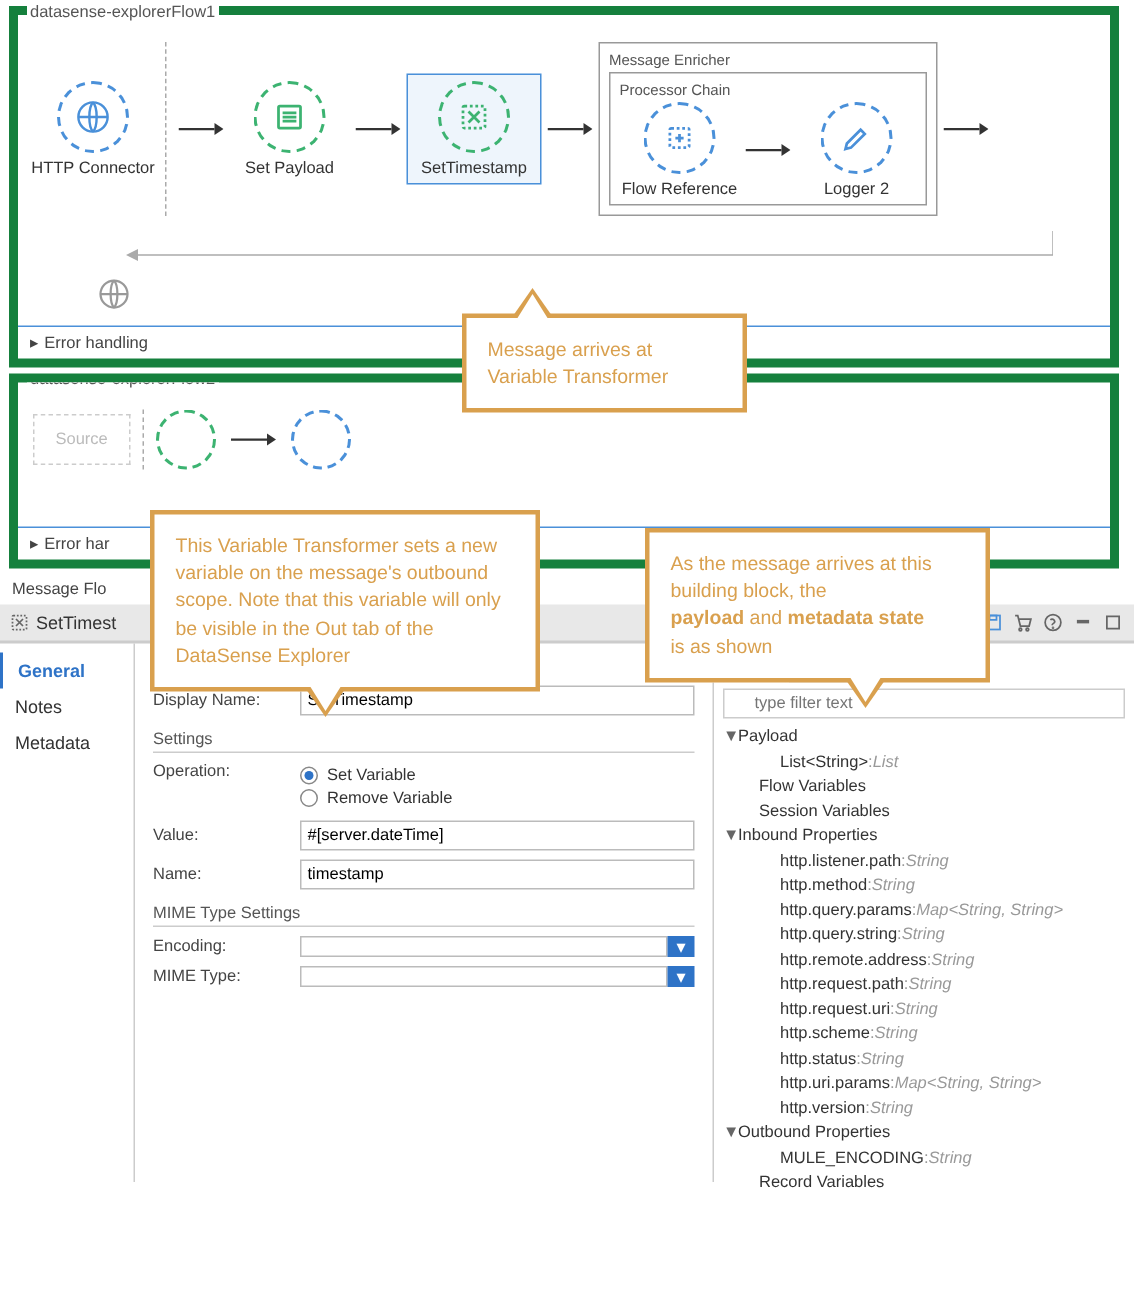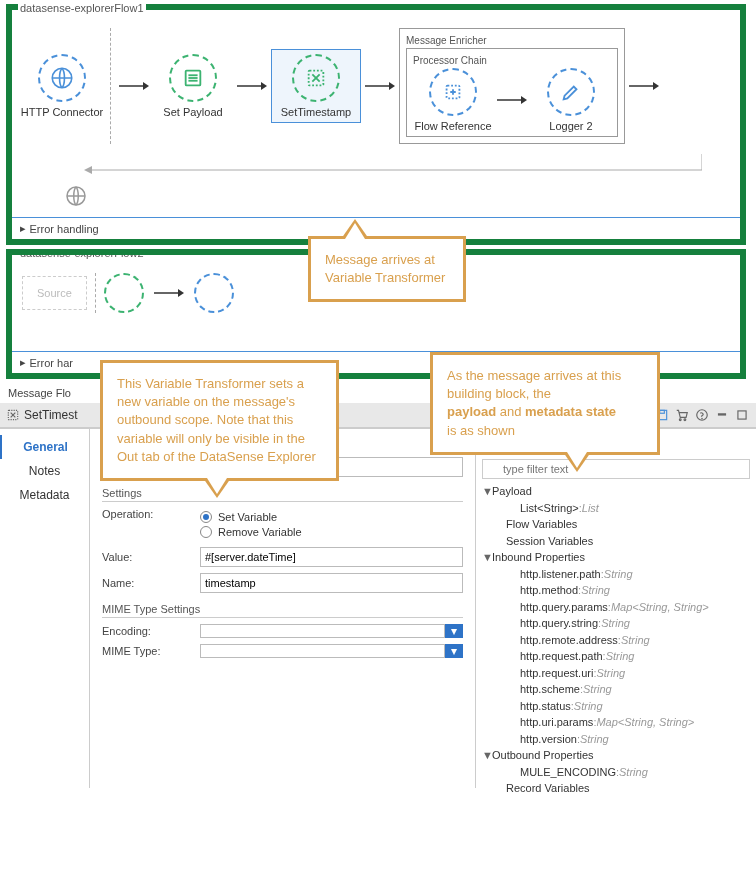--- a/index.html
+++ b/index.html
@@ -37,21 +37,21 @@
 .callout-pointer.up::after { content: ""; position: absolute; left: -10px; top: 4px; border-left: 10px solid transparent; border-right: 10px solid transparent; border-bottom: 16px solid #fff; }
 .callout-pointer.down { border-left: 14px solid transparent; border-right: 14px solid transparent; border-top: 20px solid #D9A04E; bottom: -20px; }
 .callout-pointer.down::after { content: ""; position: absolute; left: -10px; bottom: 4px; border-left: 10px solid transparent; border-right: 10px solid transparent; border-top: 16px solid #fff; }
 
 .prop-panel { display: flex; height: 360px; border-top: 1px solid #ccc; }
 .prop-header { background: #e8e8e8; padding: 4px 6px; display: flex; align-items: center; justify-content: space-between; border-bottom: 1px solid #ccc; }
 .prop-header-left { display: flex; align-items: flex-end; gap: 4px; font-size: 12px; }
 .prop-header-right { display: flex; gap: 4px; }
 .icon-btn { width: 16px; height: 16px; display: flex; align-items: center; justify-content: center; cursor: pointer; }
 
-.side-tabs { width: 90px; border-right: 1px solid #ccc; padding: 6px 0; text-align: center; }
+.side-tabs { width: 90px; border-right: 1px solid #ccc; padding: 6px 0; }
 .side-tab { padding: 5px 10px; font-size: 12px; cursor: pointer; }
 .side-tab.active { color: #2E73C7; font-weight: bold; border-left: 2px solid #2E73C7; }
 
 .main-form { flex: 1; padding: 8px 12px; border-right: 1px solid #ccc; position: relative; }
 .form-status { color: #3a9c3a; font-size: 11px; display: flex; align-items: center; gap: 4px; margin-bottom: 6px; }
 .form-row { display: flex; align-items: center; gap: 8px; margin: 6px 0; }
 .form-label { width: 90px; font-size: 11px; color: #444; }
 .form-input { flex: 1; border: 1px solid #bbb; padding: 3px 4px; font-size: 11px; background: #fff; }
 .section-title { font-size: 11px; color: #555; border-bottom: 1px solid #ccc; padding-bottom: 2px; margin: 10px 0 6px 0; }
 .radio-row { display: flex; align-items: center; gap: 6px; font-size: 11px; margin: 3px 0 3px 98px; }
@@ -456,26 +456,26 @@
         </div>
         <div class="tree-item">
           <span class="tree-indent" style="width: 14px;"></span>
           <span class="tree-arrow"></span>
           <span class="tree-key">Record Variables</span>
         </div>
       </div>
   </div>
 </div>
 
-<div class="callout" style="left:308px; top:236px; width:158px">
+<div class="callout" style="left:308px; top:209px; width:190px">
   <div class="callout-pointer up" style="left:30px"></div>
   <span>Message arrives at Variable Transformer</span>
 </div>
 
-<div class="callout" style="left:100px; top:360px; width:239px">
+<div class="callout" style="left:100px; top:340px; width:260px">
   <div class="callout-pointer down" style="left:100px"></div>
   <span>This Variable Transformer sets a new variable on the message's outbound scope. Note that this variable will only be visible in the Out tab of the DataSense Explorer</span>
 </div>
 
 <div class="callout" style="left:430px; top:352px; width:230px">
   <div class="callout-pointer down" style="left:130px"></div>
   <div>
     <span>As the message arrives at this building block, the</span><br>
     <b>payload</b><span> and </span><b>metadata state</b><br>
     <span>is as shown</span>

